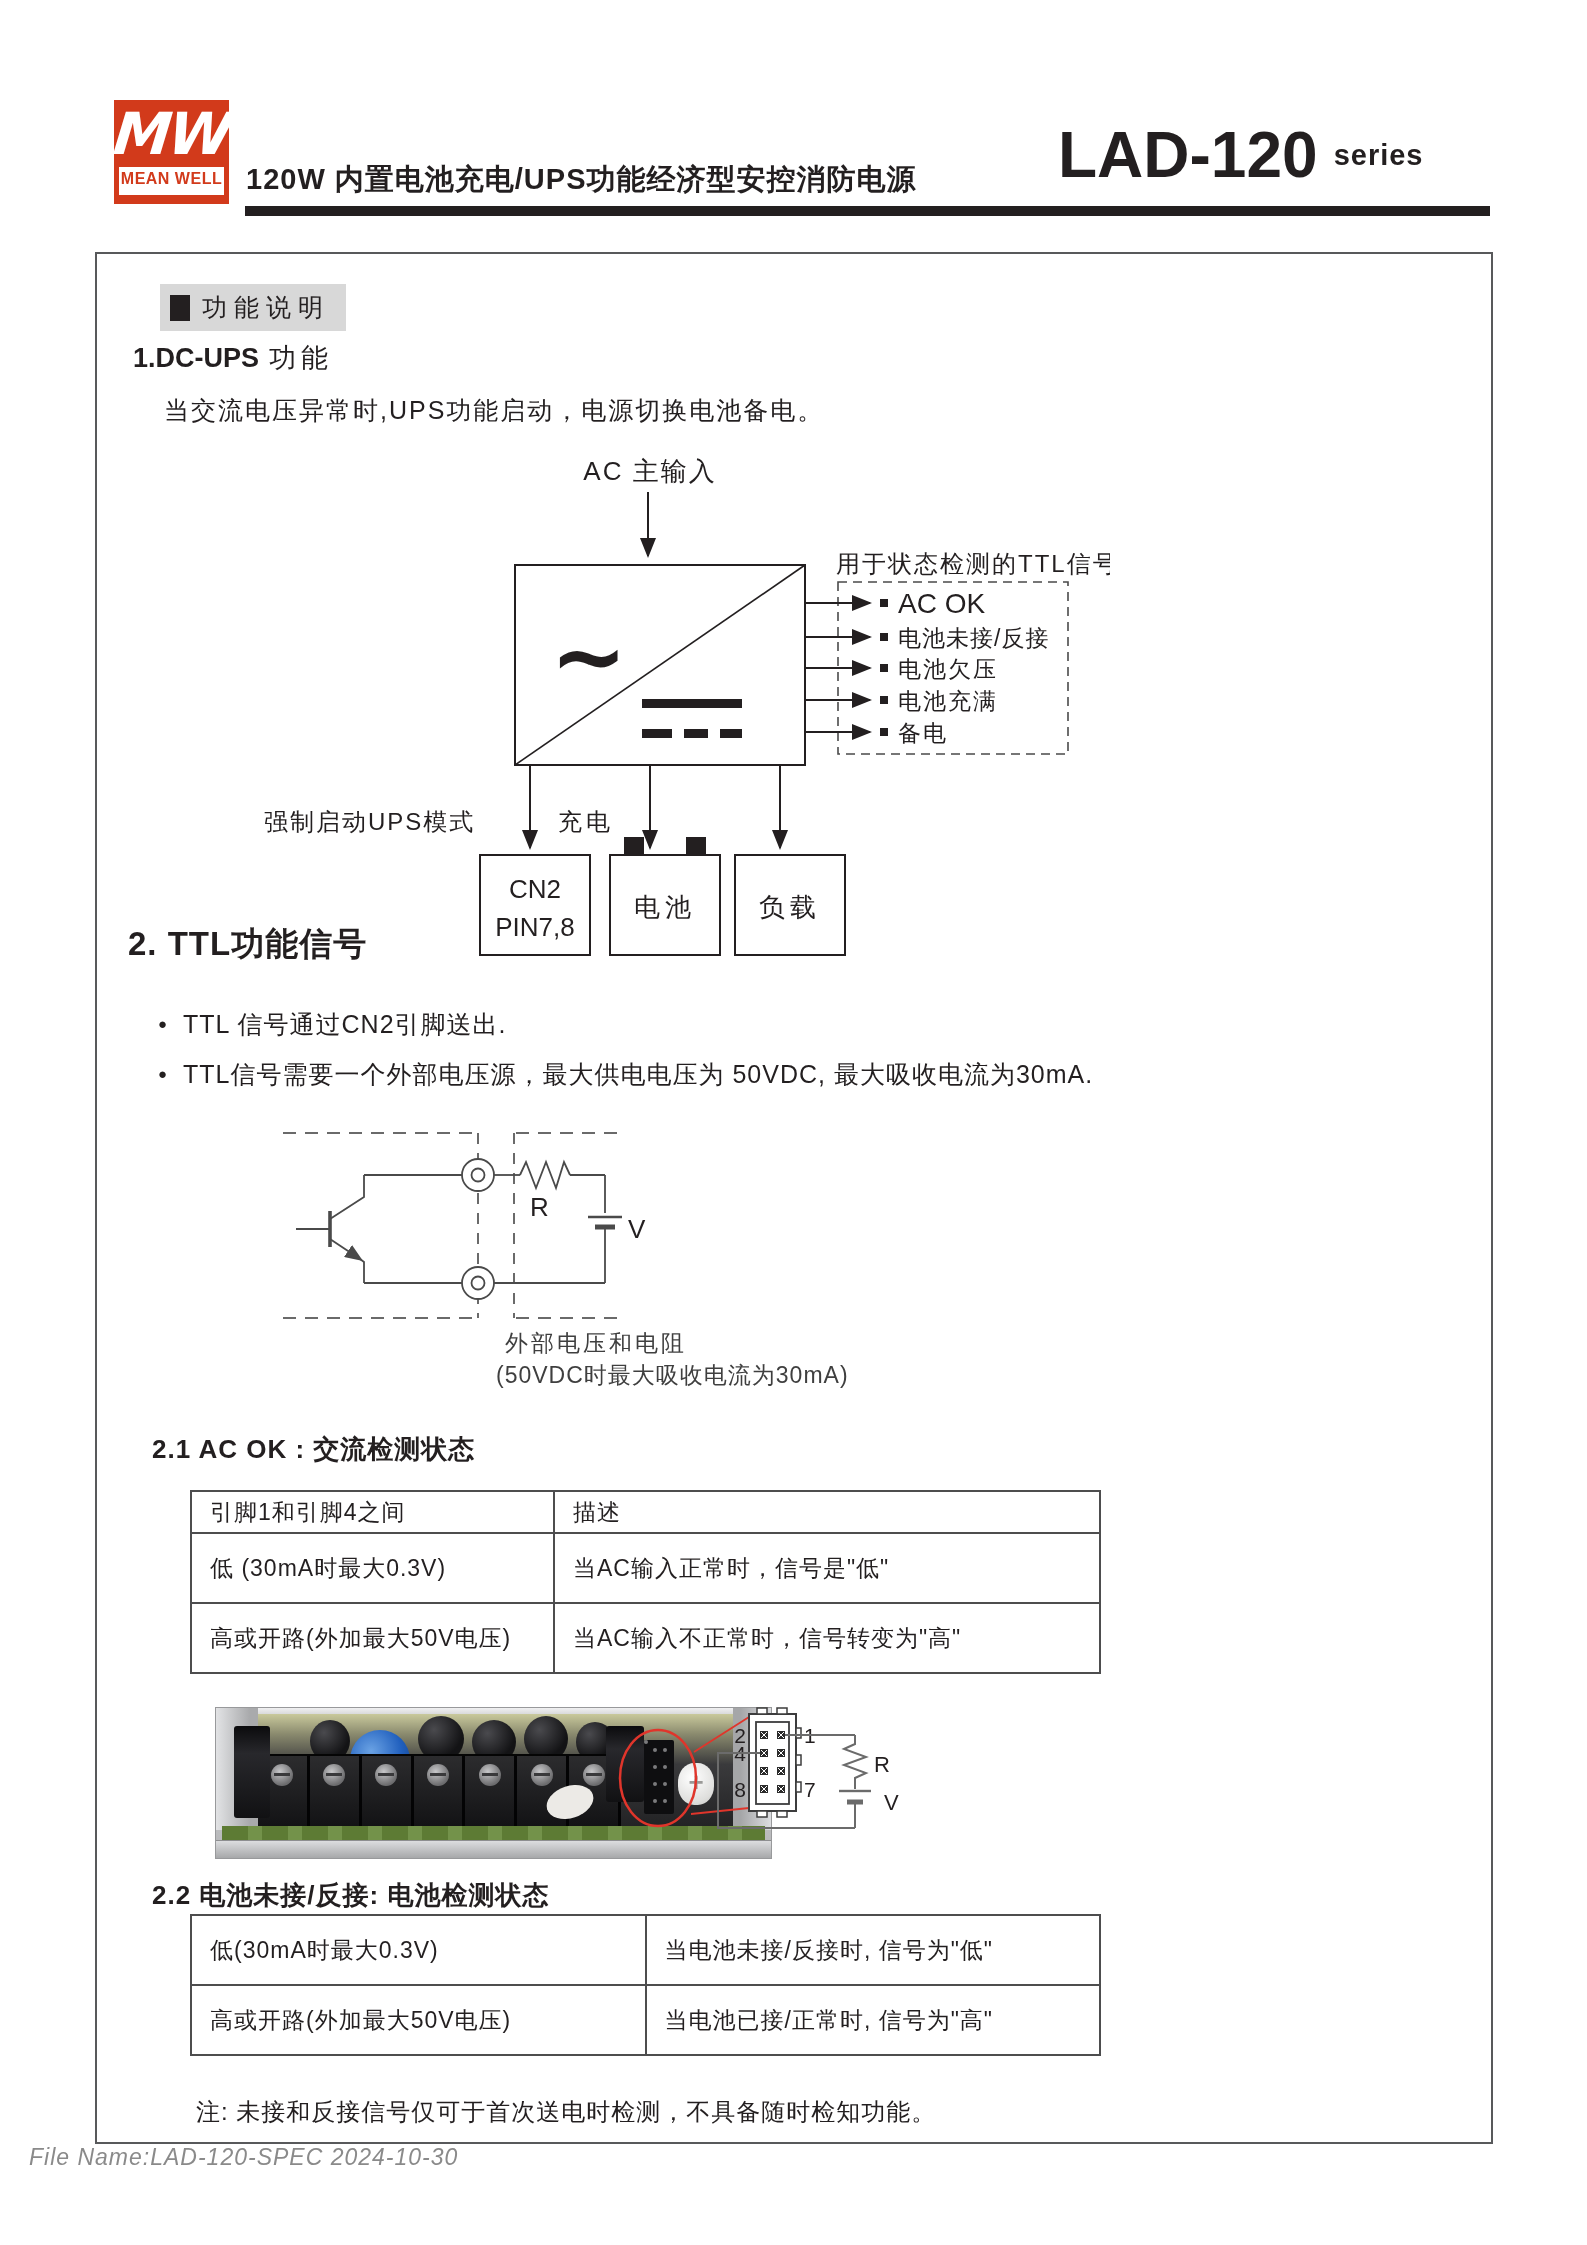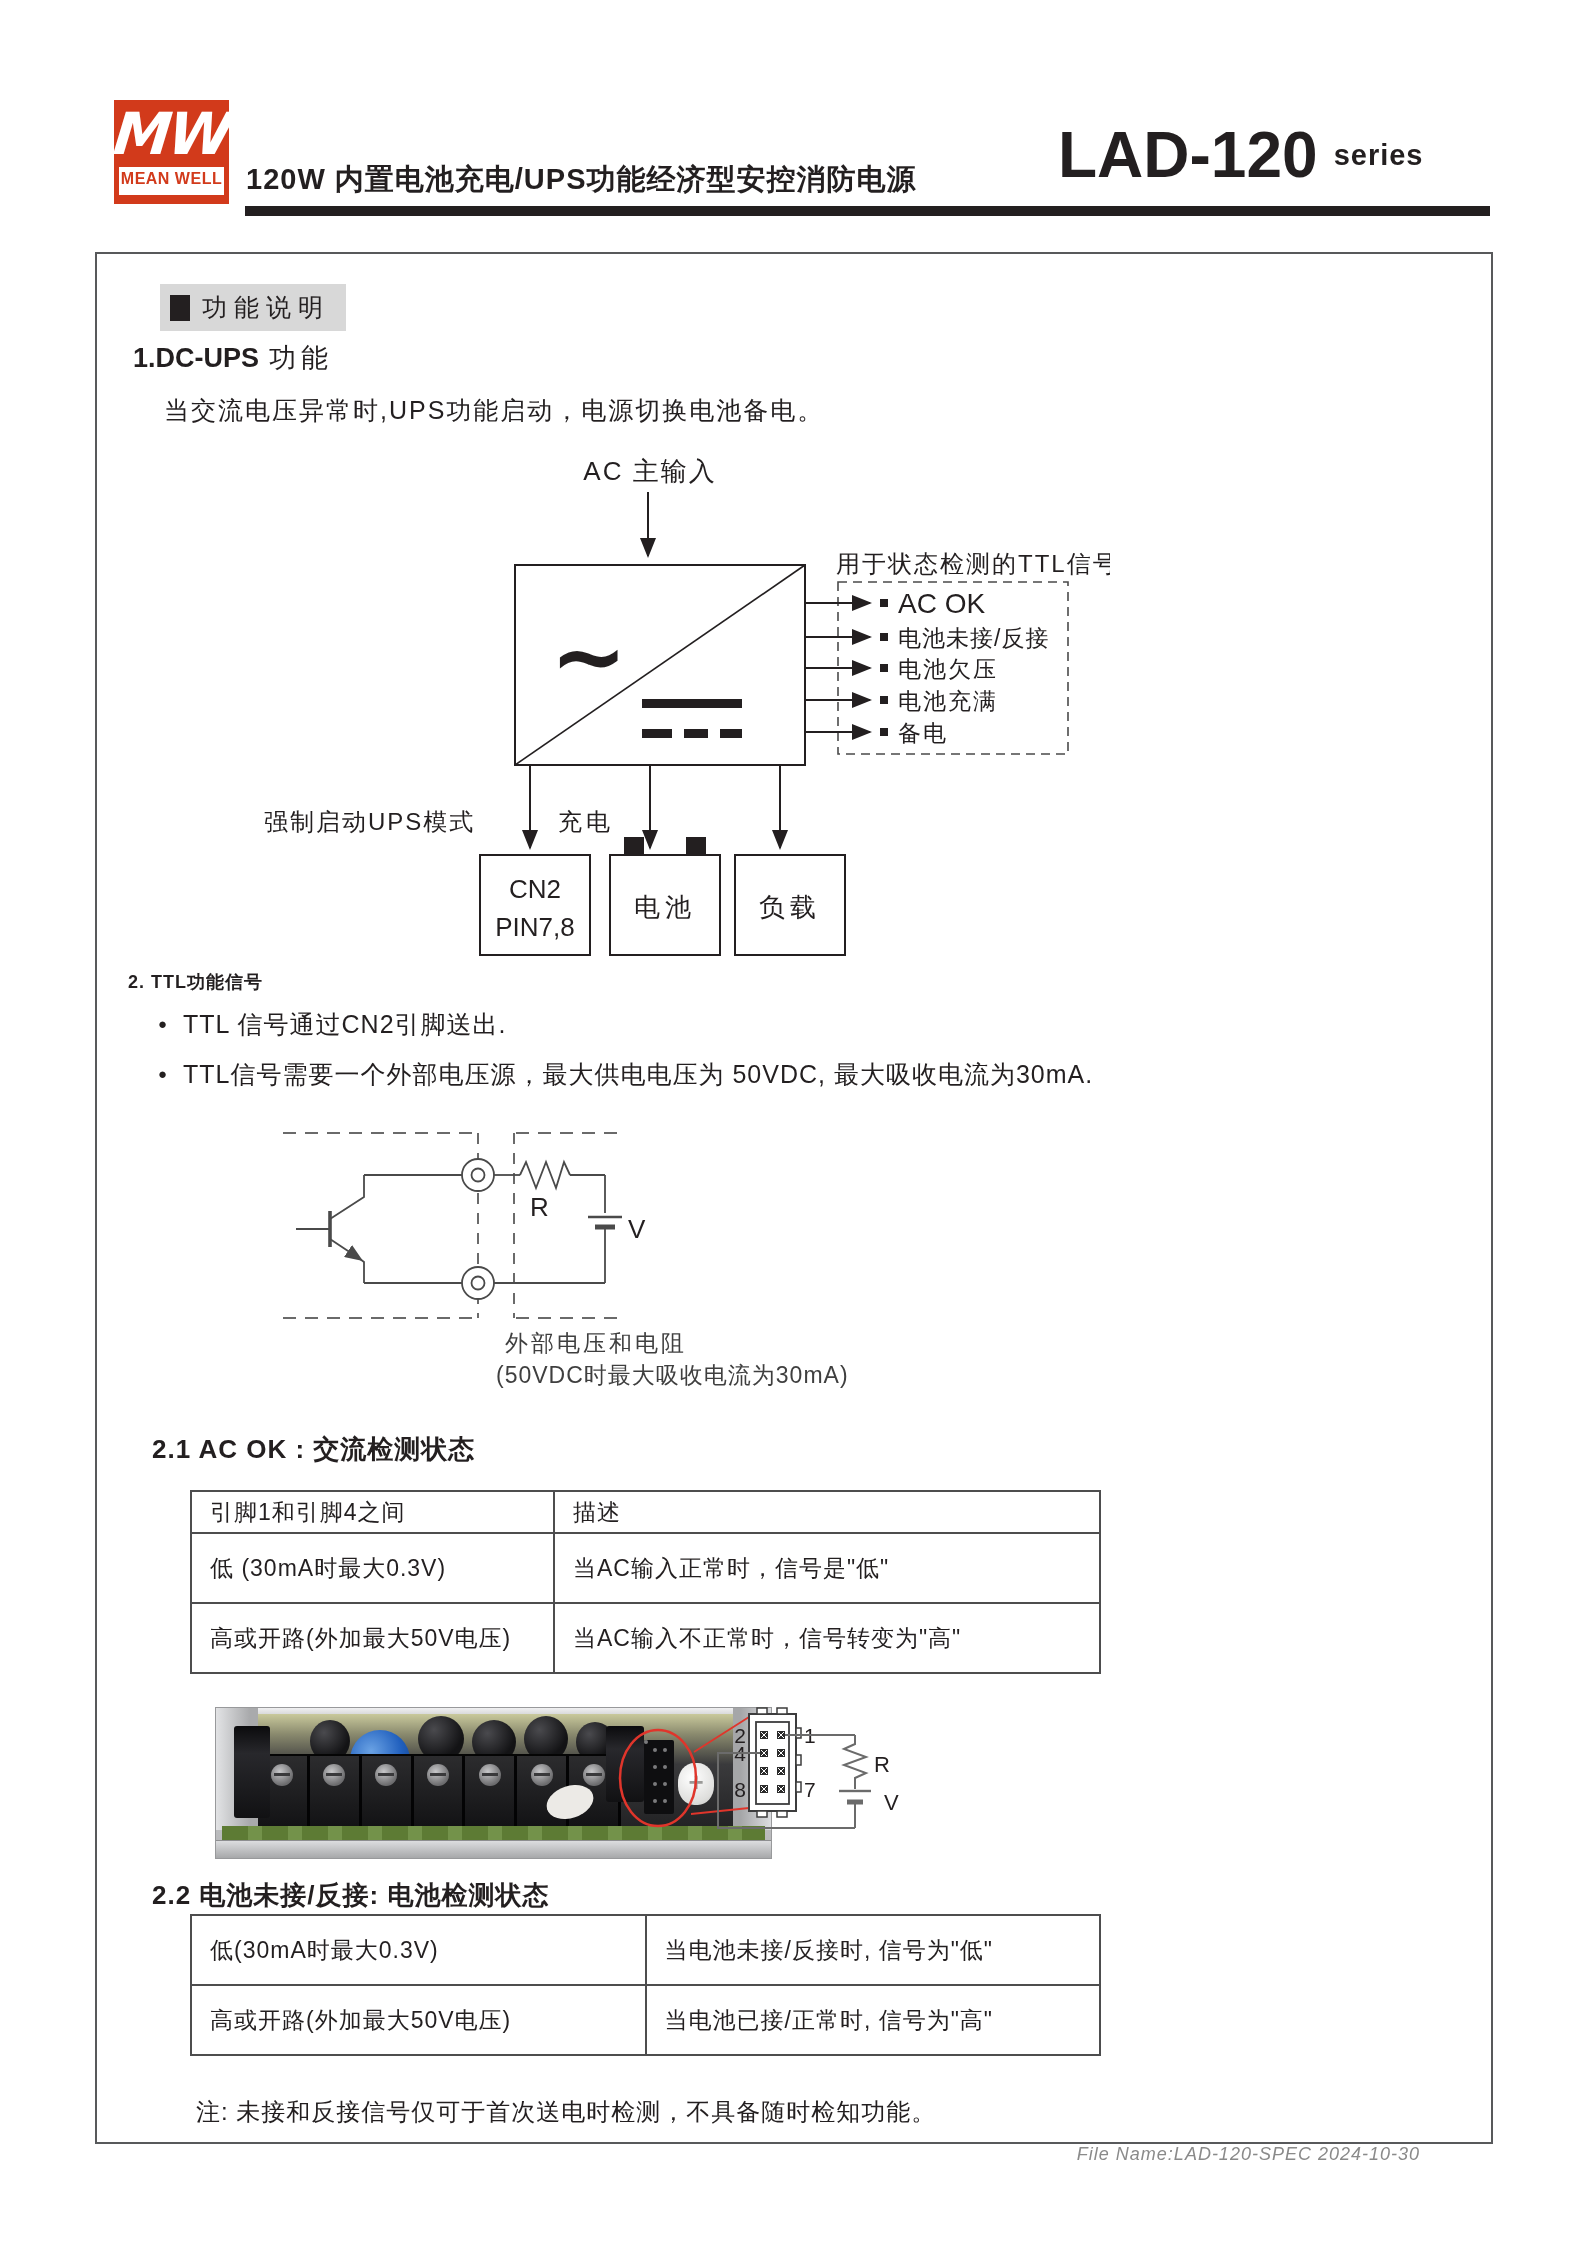--- a/index.html
+++ b/index.html
@@ -27,21 +27,21 @@
   .sec-label{left:119px;top:284px;display:inline-flex;align-items:center;
              background:#d8d8d8;padding:7px 16px 7px 10px;margin-left:41px;}
   .sec-label .sq{width:20px;height:26px;background:#231f20;margin-right:12px;}
   .sec-label .txt{font-size:25px;letter-spacing:7px;}
 
   .h-dcups{left:133px;top:340px;font-size:27px;}
   .h-dcups .num{font-weight:bold;}
   .h-dcups .rest{margin-left:10px;letter-spacing:5px;}
   .intro{left:164px;top:394px;font-size:25px;letter-spacing:2px;}
 
-  .h2-ttl{left:128px;top:970px;font-size:18px;font-weight:bold;letter-spacing:1px;}
+  .h2-ttl{left:128px;top:922px;font-size:33px;font-weight:bold;letter-spacing:1px;}
   .bullet{left:158px;display:flex;align-items:flex-start;}
   .bullet .glyph{font-size:15px;margin:7px 16px 0 0;}
   .bullet .btxt{font-size:25px;letter-spacing:1px;}
   .b1{top:1008px;} .b2{top:1058px;}
 
   .cap1{left:505px;top:1328px;font-size:23px;color:#3f3f3f;letter-spacing:3px;}
   .cap2{left:496px;top:1360px;font-size:23px;color:#3f3f3f;letter-spacing:1px;}
 
   .h-21{left:152px;top:1432px;font-size:26px;font-weight:bold;letter-spacing:1px;}
   .h-22{left:152px;top:1878px;font-size:26px;font-weight:bold;letter-spacing:1px;}
@@ -88,22 +88,22 @@
   .trimmer::after{content:"+";position:absolute;left:0;right:0;top:4px;text-align:center;
                   color:#9a9a98;font-size:26px;font-weight:bold;}
   .blob{position:absolute;left:330px;top:78px;width:48px;height:32px;border-radius:50%;
         background:#eceae6;transform:rotate(-18deg);z-index:3;}
   .pcb-green{position:absolute;left:6px;right:6px;top:118px;height:15px;
              background:repeating-linear-gradient(90deg,#5d7b34 0 26px,#73924a 26px 40px);}
   .tray{position:absolute;left:0;right:0;bottom:0;height:17px;border-top:1px solid #8d8e90;
         background:linear-gradient(180deg,#dcdddf,#a7a8aa);}
   .fig-svg{position:absolute;inset:0;z-index:10;pointer-events:none;}
 
-  .footer{top:2144px;left:0;width:1420px;text-align:right;font-size:18px;
-          font-style:italic;color:#8a8a8a;letter-spacing:1px;}
+  .footer{top:2144px;left:0;width:1420px;font-size:23px;
+          font-style:italic;color:#8a8a8a;letter-spacing:1px;padding-left:29px;}
 
   svg text{font-family:"Liberation Sans","DejaVu Sans",sans-serif;fill:#231f20;}
 </style>
 </head>
 <body>
 
 <div class="abs logo">
   <div class="logo-mw">MW</div>
   <div class="logo-band">
     <span>MEAN WELL</span>

